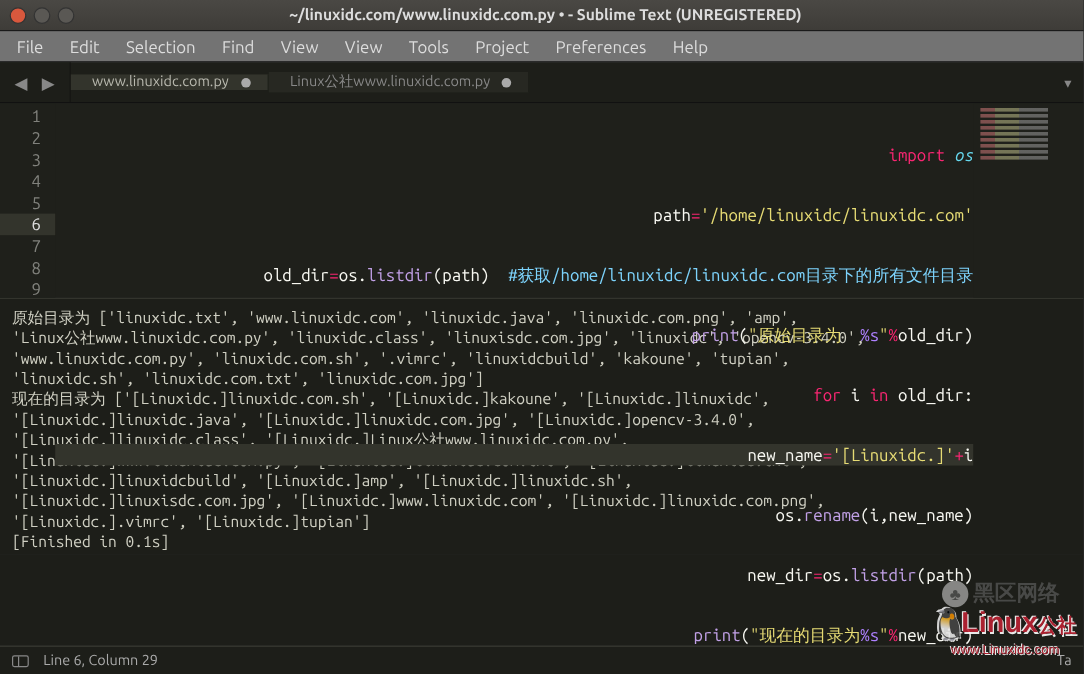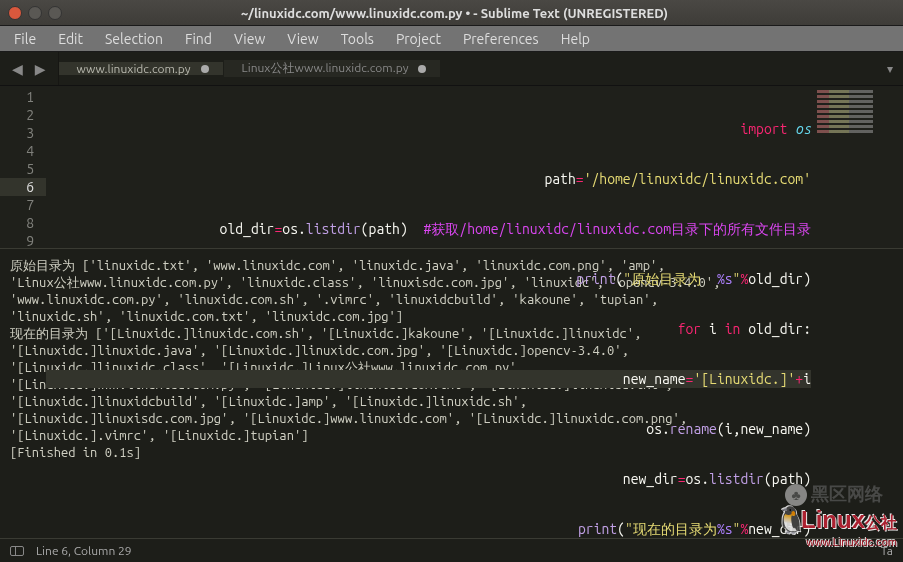--- a/index.html
+++ b/index.html
@@ -103,21 +103,21 @@
   white-space: pre;
 }
 .code-line { line-height: 18px; height: 18px; padding-left: 4px; text-align: right; }
 .code-line.hl { background: #33342c; }
 .kw { color: #f92672; }
 .tok-import { color: #66d9ef; font-style: italic; }
 .str { color: #e6db74; }
 .fn { color: #c1a0e6; }
 .var { color: #f8f8f2; }
 .op { color: #f92672; }
-.cmt { color: #d946ef; }
+.cmt { color: #7dd3fc; }
 .fmt { color: #ae81ff; }
 .minimap {
   width: 92px;
   background: #1f201b;
   position: relative;
   padding: 4px 6px;
 }
 .minimap .mm-line {
   height: 3px; margin-bottom: 2px;
   background: linear-gradient(90deg, #c77 0 15%, #bb8 15% 40%, #999 40% 70%, transparent 70%);
@@ -165,21 +165,21 @@
   color: #b23; font-size: 24px; font-weight: bold;
   opacity: 0.9;
   font-family: sans-serif;
   text-shadow: 1px 1px 0 #fff, -1px -1px 0 #fff;
 }
 .watermark .tux {
   position: absolute; left: -26px; bottom: -2px;
   font-size: 26px; filter: brightness(0.9);
 }
 .watermark .sub {
-  position: absolute; right: 0; bottom: -14px;
+  position: absolute; right: 14px; bottom: -14px;
   font-size: 11px; color: #b23; font-weight: normal;
 }
 .watermark-top {
   position: absolute; right: 20px; bottom: 56px;
   font-size: 18px; color: #666; font-weight: bold;
   opacity: 0.6;
 }
 .watermark-top .circle {
   display: inline-block;
   width: 22px; height: 22px; border-radius: 50%;

